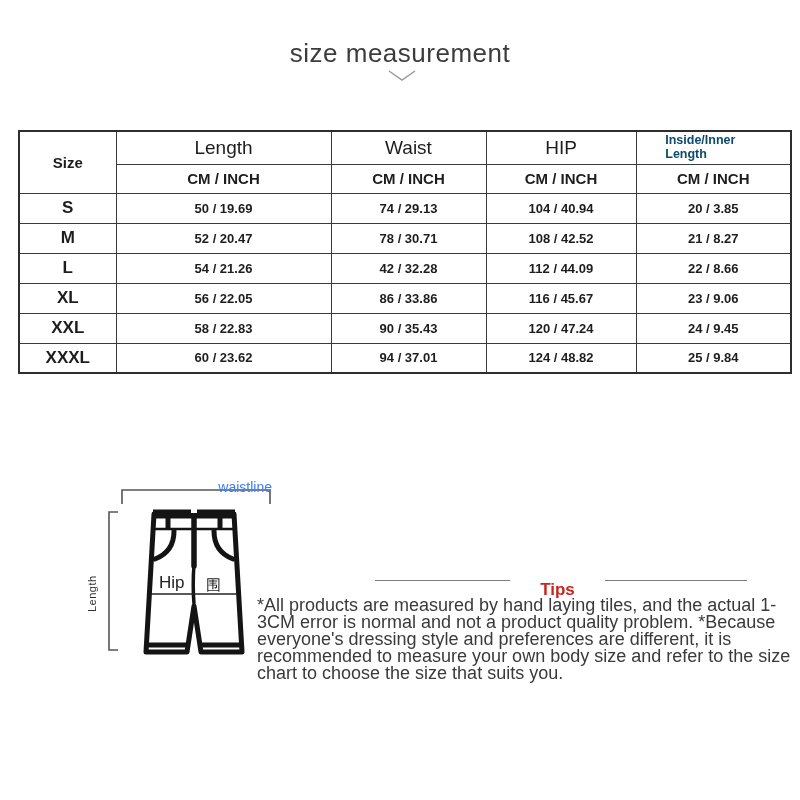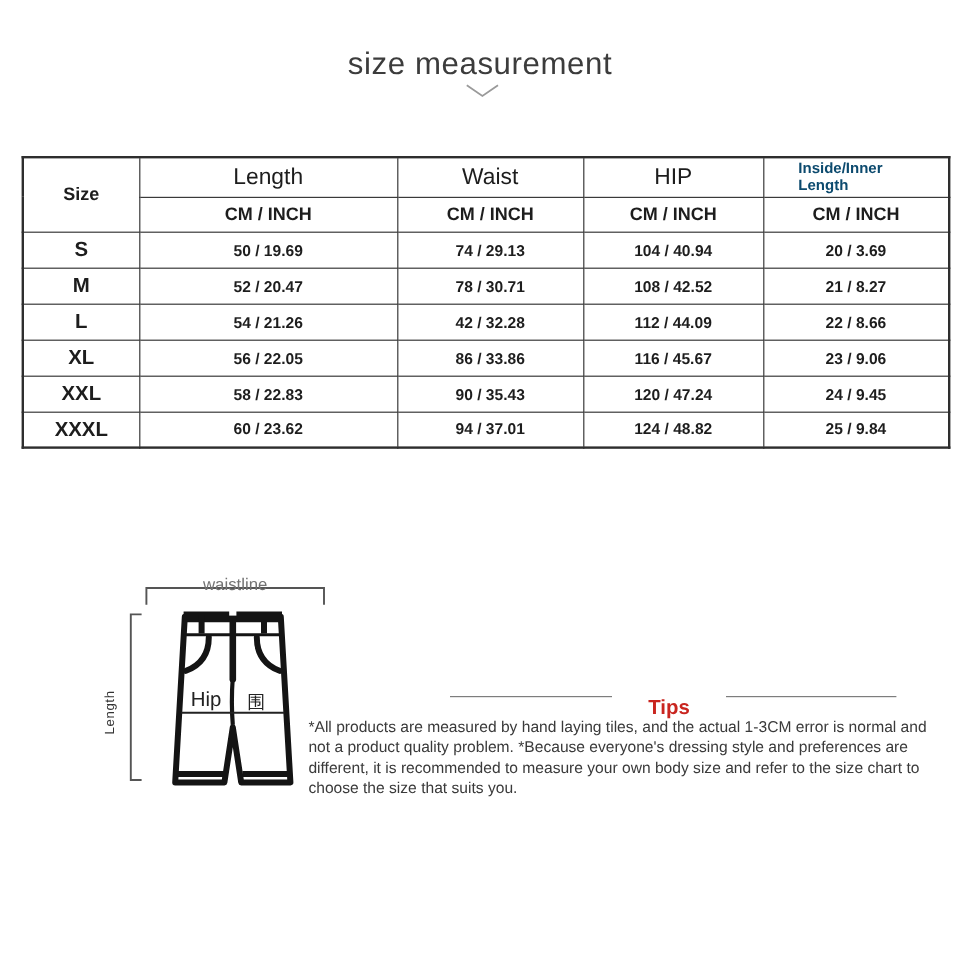--- a/index.html
+++ b/index.html
@@ -32,42 +32,42 @@
   th.inner-col{font-weight:700;}
   .inner-head{
     display:inline-block;max-width:96px;text-align:left;
     font-size:12.5px;line-height:1.15;color:#0c4a6e;
   }
   tbody th{font-size:17px;font-weight:700;}
   tbody td{font-size:13px;font-weight:700;}
   
   .waistline-bracket{position:absolute;left:120px;top:482px;width:152px;height:24px;}
   .waistline-label{
-    position:absolute;left:120px;top:479px;width:152px;text-align:center;
-    font-size:14px;color:#737373;
+    position:absolute;left:120px;top:479px;width:152px;text-align:right;
+    font-size:14px;color:#3b82f6;
   }
   .length-bracket{position:absolute;left:104px;top:510px;width:16px;height:142px;}
   .length-label{
     position:absolute;left:86px;top:552px;height:60px;
     writing-mode:vertical-rl;transform:rotate(180deg);
     font-size:11px;color:#333;letter-spacing:.5px;
   }
   .shorts{position:absolute;left:138px;top:506px;width:112px;height:154px;}
   
   .tips-row{
     position:absolute;left:375px;top:570px;width:372px;height:20px;
     display:flex;align-items:center;justify-content:space-between;
   }
   .tips-line{height:1px;background:#7d7d7d;}
   .tips-line.left{width:135px;}
   .tips-line.right{width:142px;}
   .tips-heading{font-size:17px;font-weight:700;color:#c9251f;}
   .tips-body{
     position:absolute;left:257px;top:597px;width:534px;
-    font-size:13px;line-height:17px;color:#3a3a3a;text-align:left;
+    font-size:18px;line-height:17px;color:#3a3a3a;text-align:left;
   }
 </style>
 </head>
 <body>
 
 <div class="page">
 
   <div class="title">size measurement</div>
   <svg class="chevron" viewBox="0 0 28 12">
     <polyline points="1,1 14,10 27,1" fill="none" stroke="#9a9a9a" stroke-width="1.5"></polyline>
@@ -95,21 +95,21 @@
         <th class="unit-head">CM / INCH</th>
         <th class="unit-head">CM / INCH</th>
       </tr>
     </thead>
     <tbody>
       <tr>
         <th>S</th>
         <td>50 / 19.69</td>
         <td>74 / 29.13</td>
         <td>104 / 40.94</td>
-        <td>20 / 3.69</td>
+        <td>20 / 3.85</td>
       </tr>
       <tr>
         <th>M</th>
         <td>52 / 20.47</td>
         <td>78 / 30.71</td>
         <td>108 / 42.52</td>
         <td>21 / 8.27</td>
       </tr>
       <tr>
         <th>L</th>

